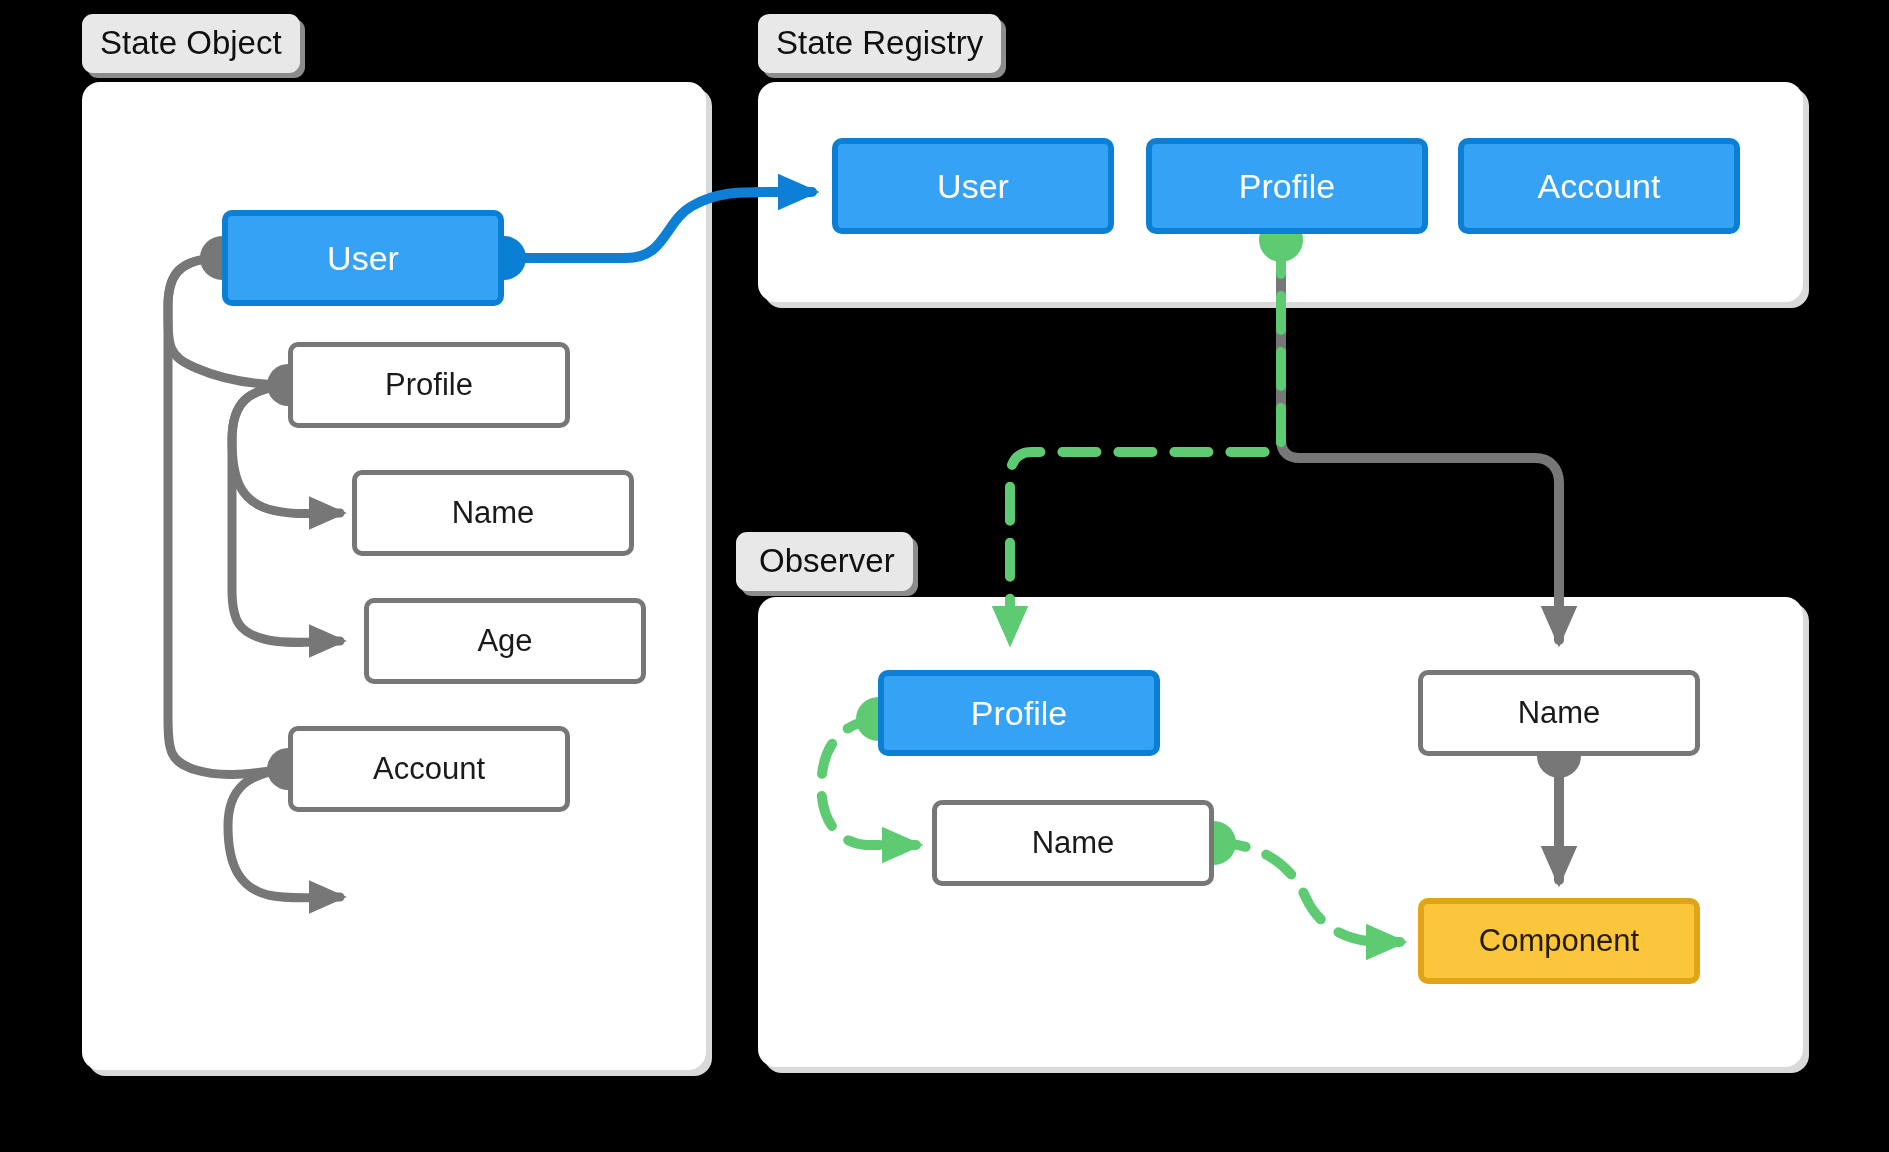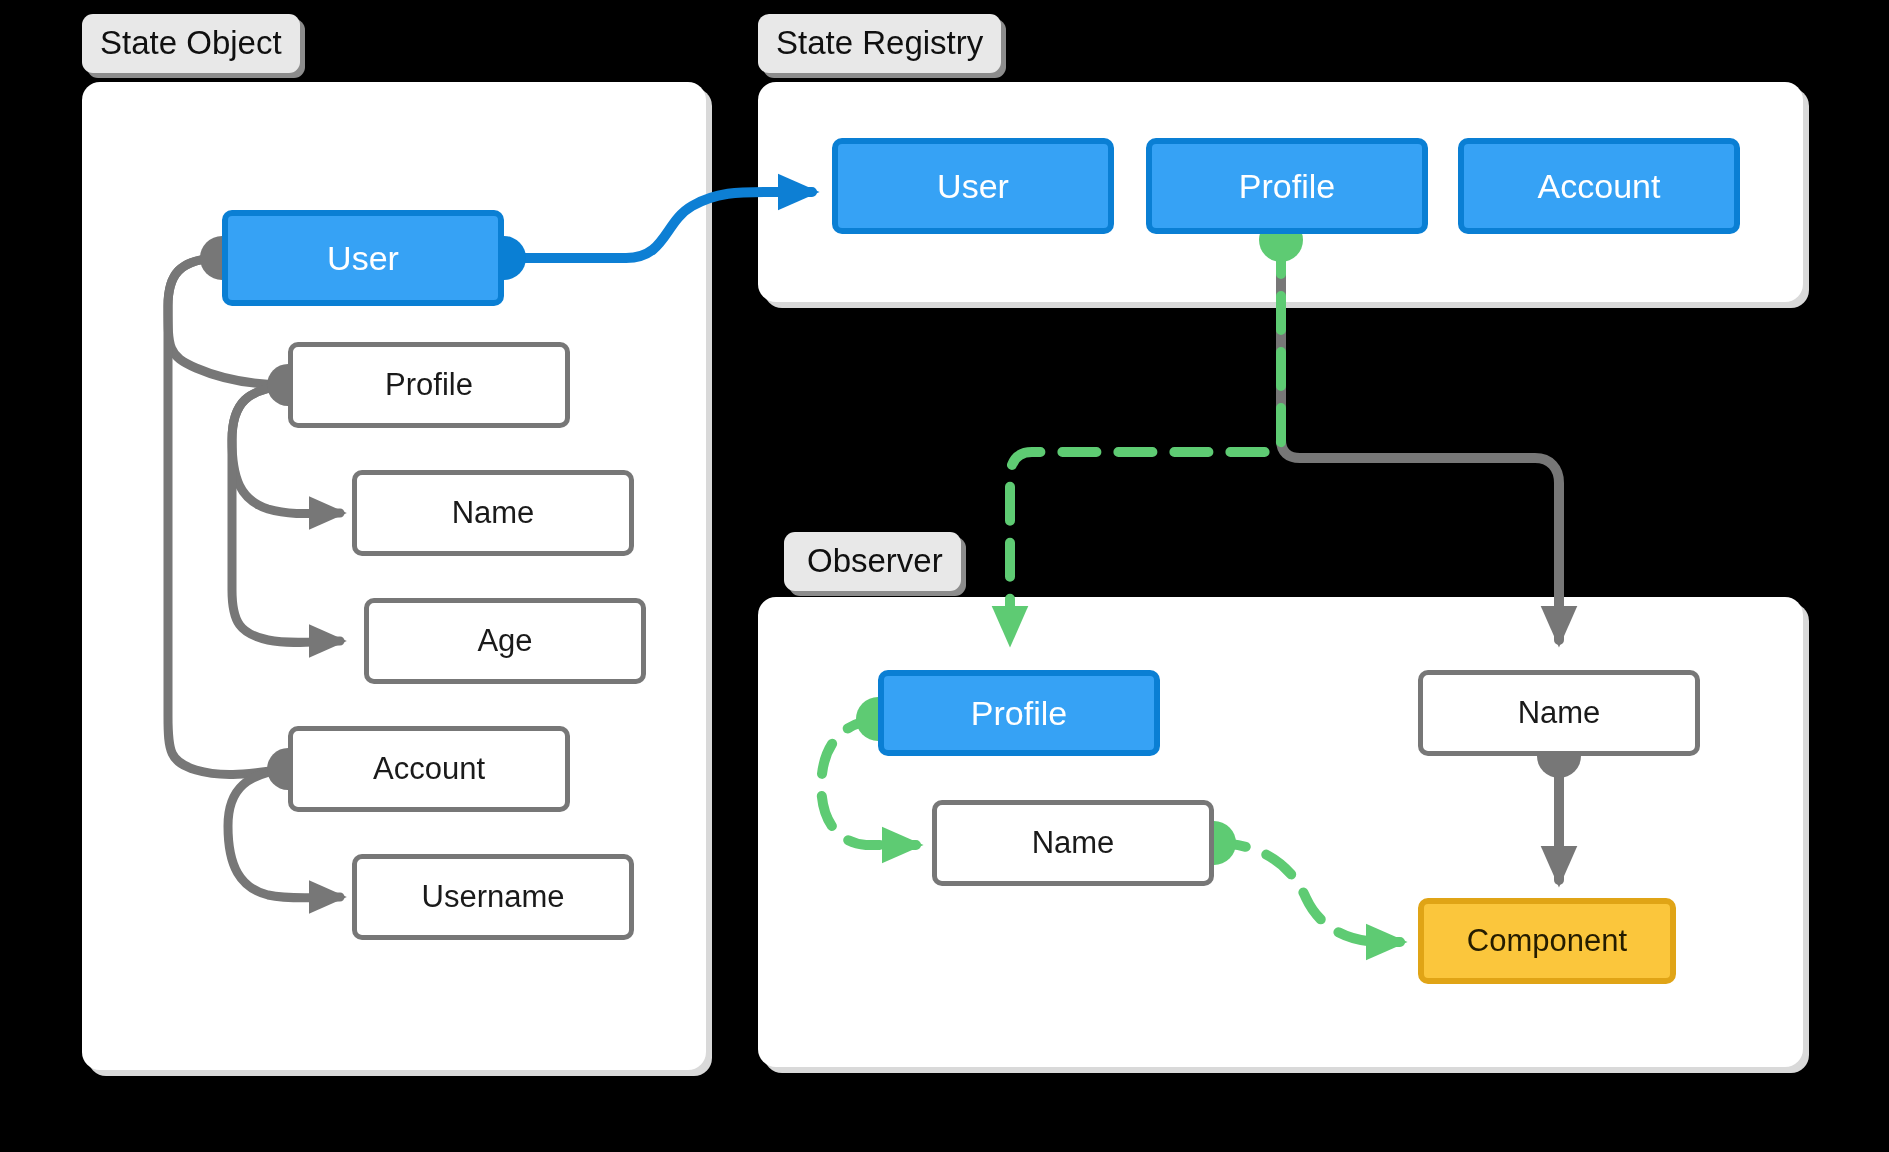--- a/index.html
+++ b/index.html
@@ -34,21 +34,21 @@
     color: #101010;
     font-size: 33px;
     line-height: 1;
     padding: 12px 18px 14px 18px;
     border-radius: 11px;
     box-shadow: 5px 5px 0 0 rgba(255,255,255,0.55);
     white-space: nowrap;
   }
   #label-state-object   { left: 82px;  top: 14px; }
   #label-state-registry { left: 758px; top: 14px; }
-  #label-observer       { left: 784px; top: 532px; padding-left: 23px; }
+  #label-observer       { left: 736px; top: 532px; padding-left: 23px; }
 
   
   .node {
     position: absolute;
     box-sizing: border-box;
     display: flex;
     align-items: center;
     justify-content: center;
     white-space: nowrap;
   }
@@ -84,21 +84,21 @@
 
   
   #node-sr-user    { left: 832px;  top: 138px; width: 282px; height: 96px; }
   #node-sr-profile { left: 1146px; top: 138px; width: 282px; height: 96px; }
   #node-sr-account { left: 1458px; top: 138px; width: 282px; height: 96px; }
 
   
   #node-ob-profile   { left: 878px;  top: 670px; width: 282px; height: 86px; }
   #node-ob-namel     { left: 932px;  top: 800px; width: 282px; height: 86px; }
   #node-ob-namer     { left: 1418px; top: 670px; width: 282px; height: 86px; }
-  #node-ob-component { left: 1418px; top: 898px; width: 258px; height: 86px; }
+  #node-ob-component { left: 1418px; top: 898px; width: 282px; height: 86px; }
 
   
   .handle {
     position: absolute;
     border-radius: 50%;
   }
   .handle-gray  { background: #777777; }
   .handle-blue  { background: #0a7fd4; }
   .handle-green { background: #5ecb73; }
 
@@ -188,23 +188,20 @@
     </div>
   <div class="node node-plain" id="node-so-name">
       <span>Name</span>
     </div>
   <div class="node node-plain" id="node-so-age">
       <span>Age</span>
     </div>
   <div class="node node-plain" id="node-so-account">
       <span>Account</span>
     </div>
-  <div class="node node-plain" id="node-so-username">
-      <span>Username</span>
-    </div>
 
   <div class="node node-blue" id="node-sr-user">
       <span>User</span>
     </div>
   <div class="node node-blue" id="node-sr-profile">
       <span>Profile</span>
     </div>
   <div class="node node-blue" id="node-sr-account">
       <span>Account</span>
     </div>

